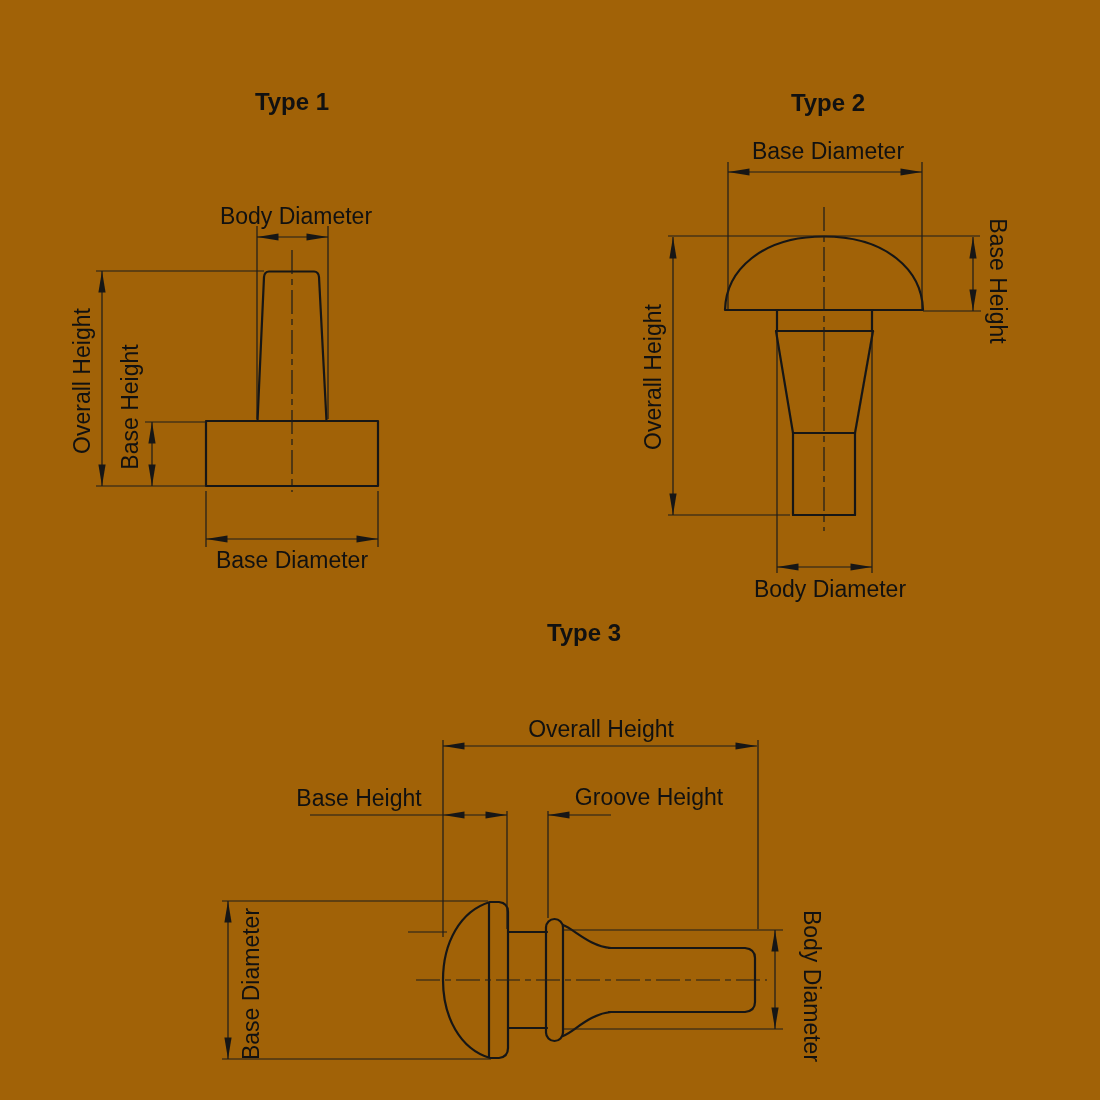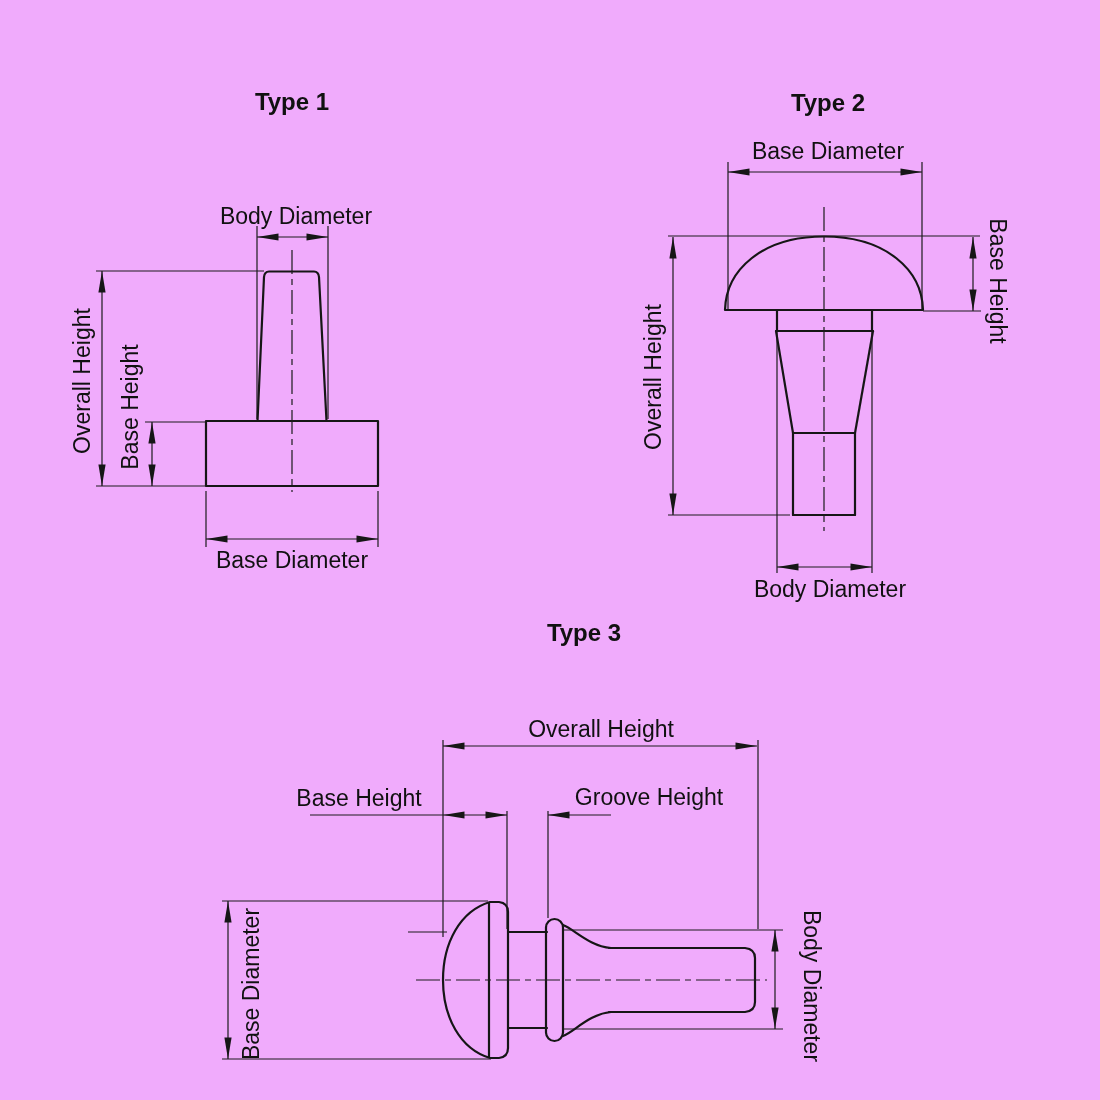--- a/index.html
+++ b/index.html
@@ -1,16 +1,16 @@
 <!DOCTYPE html>
 <html><head>
 <meta charset="utf-8">
 <style>
   html,body{margin:0;padding:0;background:#ffffff;}
-  #canvas{position:relative;width:1100px;height:1100px;background:#f0abfc;overflow:hidden;
+  #canvas{position:relative;width:1100px;height:1100px;background:#a16207;overflow:hidden;
           font-family:"Liberation Sans", sans-serif;}
   svg{position:absolute;left:0;top:0;}
   .outline{fill:none;stroke:#161616;stroke-width:2.2;stroke-linejoin:round;stroke-linecap:round;}
   .thin{fill:none;stroke:#1c1c1c;stroke-width:1.2;stroke-linecap:butt;}
   .centerline{fill:none;stroke:#1c1c1c;stroke-width:1.2;stroke-dasharray:24 5 6 5;}
   .lbl{fill:#111111;font-size:23px;font-family:"Liberation Sans", sans-serif;}
   .ttl{fill:#111111;font-size:24px;font-weight:bold;font-family:"Liberation Sans", sans-serif;}
 </style>
 </head>
 <body>

